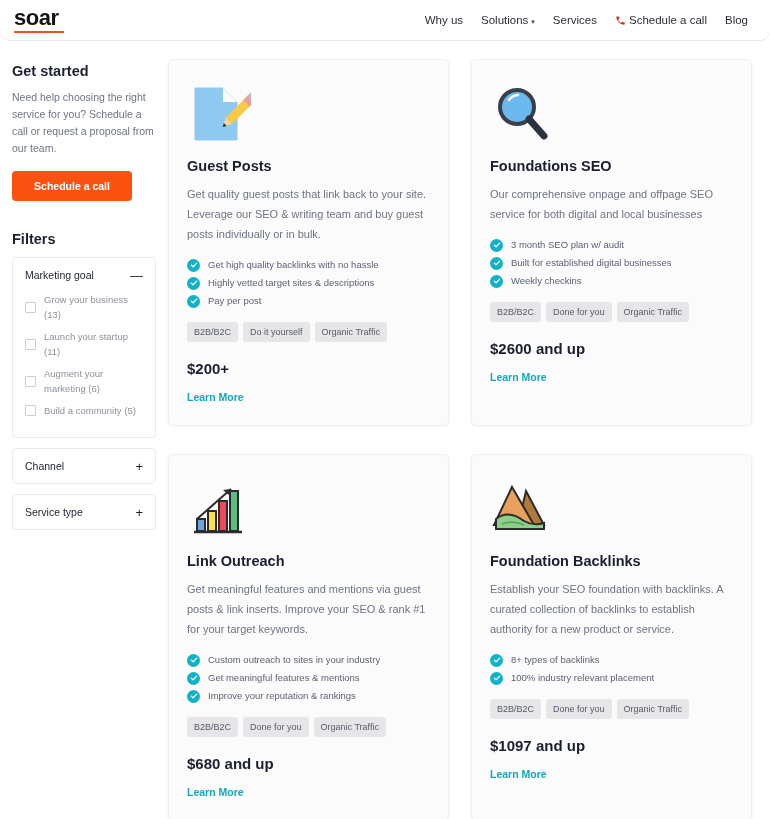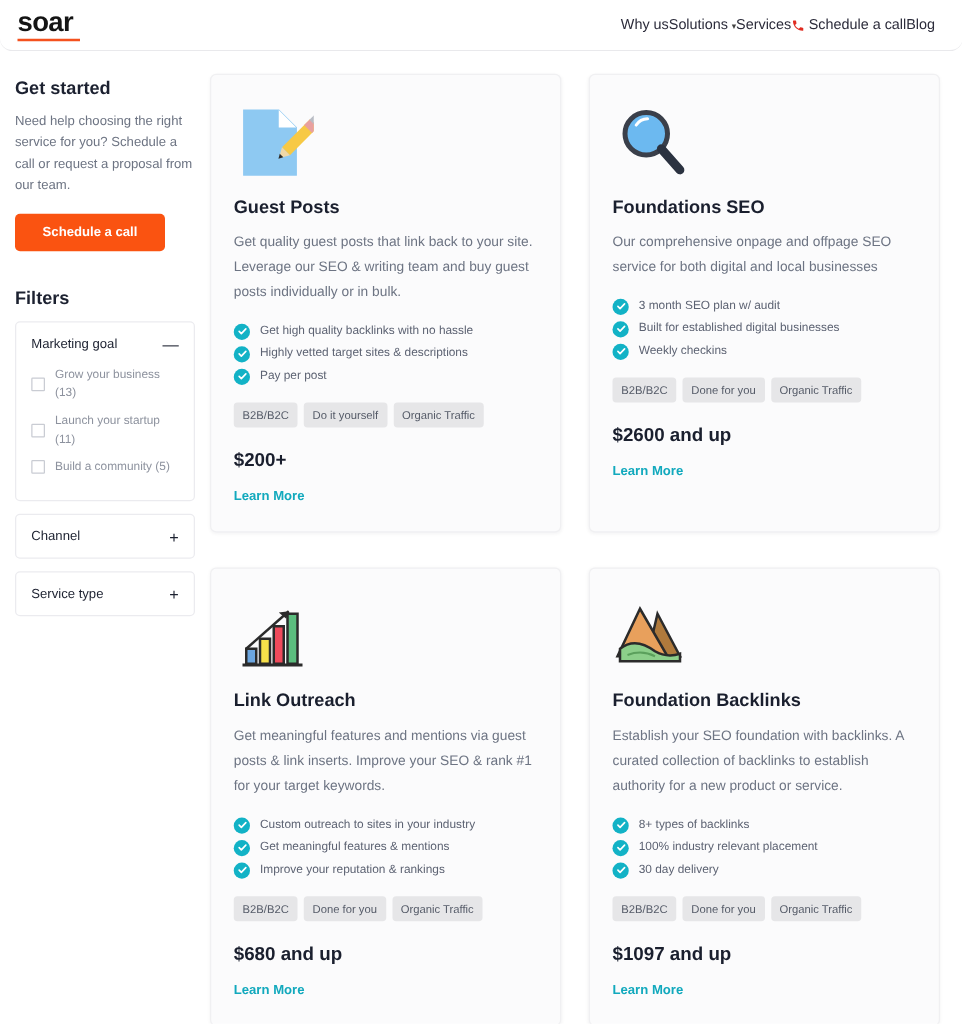--- a/index.html
+++ b/index.html
@@ -35,20 +35,21 @@
   .logo-underline {
     margin-top: 2px;
     width: 50px;
     height: 2.5px;
     background: #f4511e;
   }
   .nav {
     margin-left: auto;
     display: flex;
     align-items: center;
+    gap: 18px;
   }
   .nav-item {
     font-size: 11.5px;
     color: #2b2b3a;
     display: flex;
     align-items: center;
     gap: 3px;
     cursor: pointer;
     white-space: nowrap;
   }
@@ -292,20 +293,24 @@
             <label class="filter-option">
               <span class="cb"></span>
               <span class="filter-option-label">Grow your business (13)</span>
             </label>
             <label class="filter-option">
               <span class="cb"></span>
               <span class="filter-option-label">Launch your startup (11)</span>
             </label>
             <label class="filter-option">
               <span class="cb"></span>
+              <span class="filter-option-label">Augment your marketing (6)</span>
+            </label>
+            <label class="filter-option">
+              <span class="cb"></span>
               <span class="filter-option-label">Build a community (5)</span>
             </label>
           </div>
         </div>
         <div class="filter-panel">
           <div class="filter-head">
             <span class="filter-head-label">Channel</span>
             <span class="filter-toggle">+</span>
           </div>
         </div>
@@ -454,27 +459,19 @@
             <span class="feature-text">8+ types of backlinks</span>
           </li>
           <li class="feature">
             <span class="check">
               <svg width="8" height="8" viewBox="0 0 12 12">
                 <path d="M2 6.2 L4.6 8.8 L10 3.2" fill="none" stroke="#ffffff" stroke-width="2" stroke-linecap="round" stroke-linejoin="round"></path>
               </svg>
             </span>
             <span class="feature-text">100% industry relevant placement</span>
           </li>
-          <li class="feature">
-            <span class="check">
-              <svg width="8" height="8" viewBox="0 0 12 12">
-                <path d="M2 6.2 L4.6 8.8 L10 3.2" fill="none" stroke="#ffffff" stroke-width="2" stroke-linecap="round" stroke-linejoin="round"></path>
-              </svg>
-            </span>
-            <span class="feature-text">30 day delivery</span>
-          </li>
         </ul><div class="tags">
           <span class="tag">B2B/B2C</span>
           <span class="tag">Done for you</span>
           <span class="tag">Organic Traffic</span>
         </div><div class="price">$1097 and up</div><a class="learn-more">Learn More</a></article>
     </main>
 </div>
 
 </body></html>

